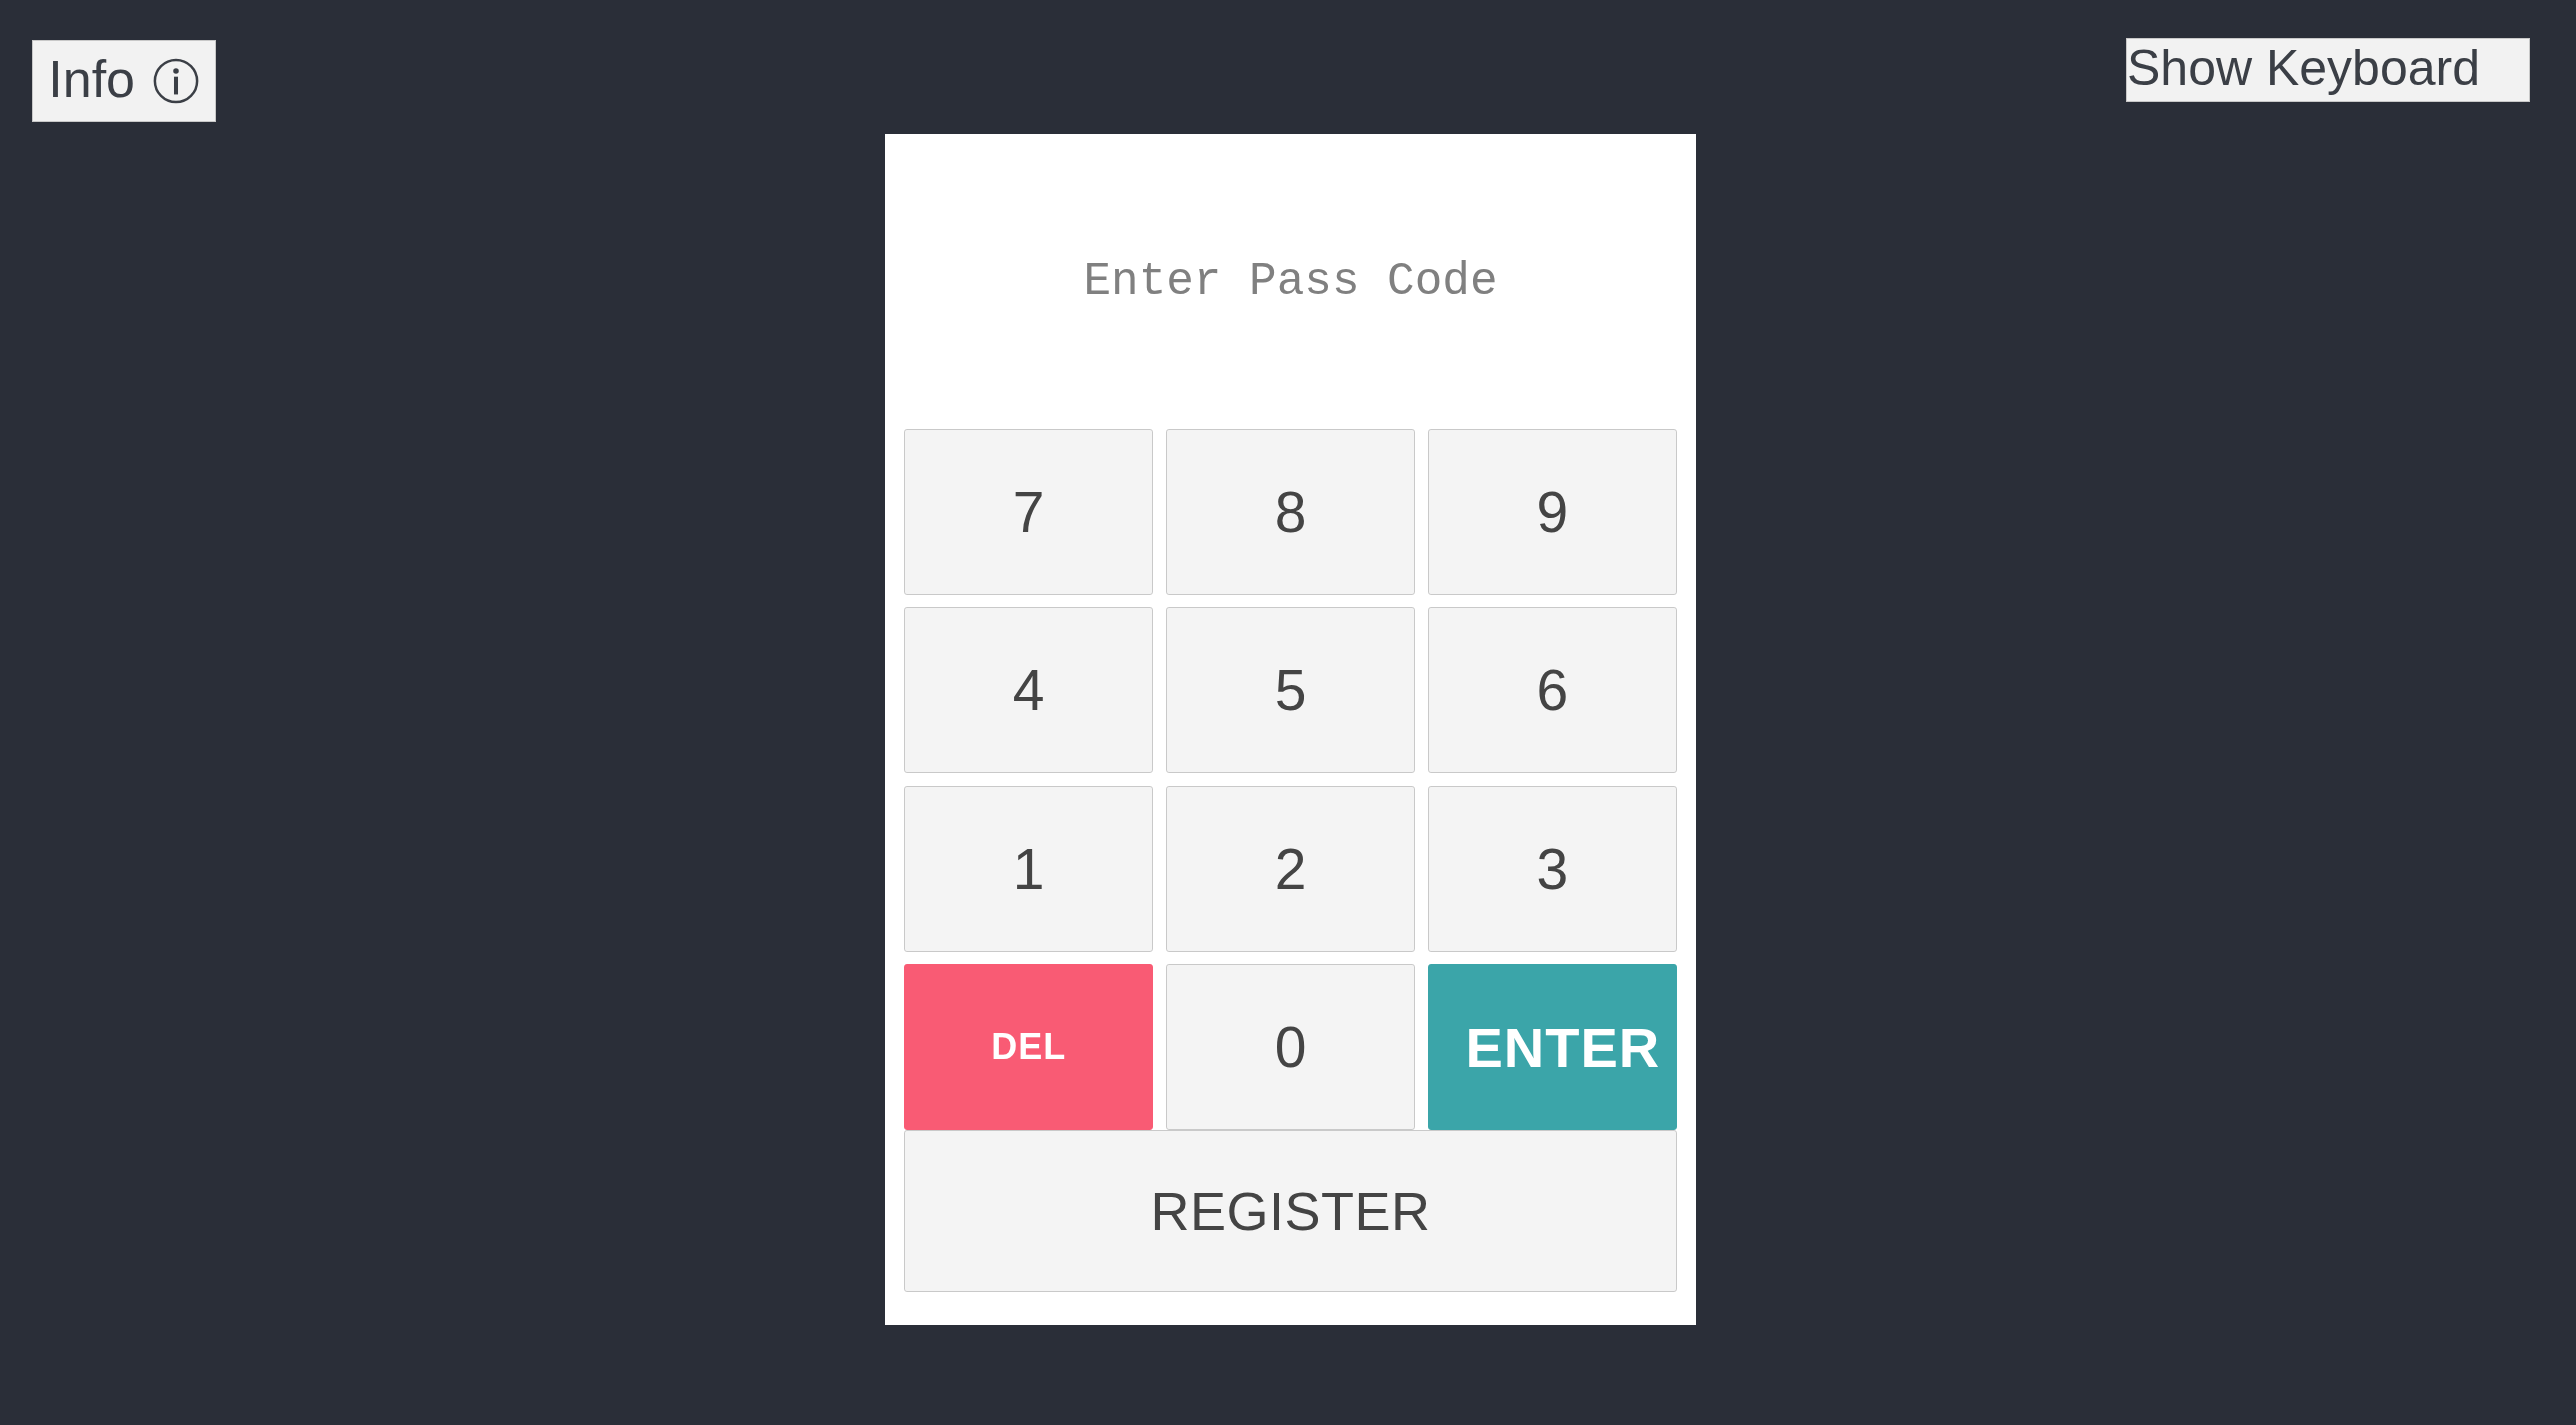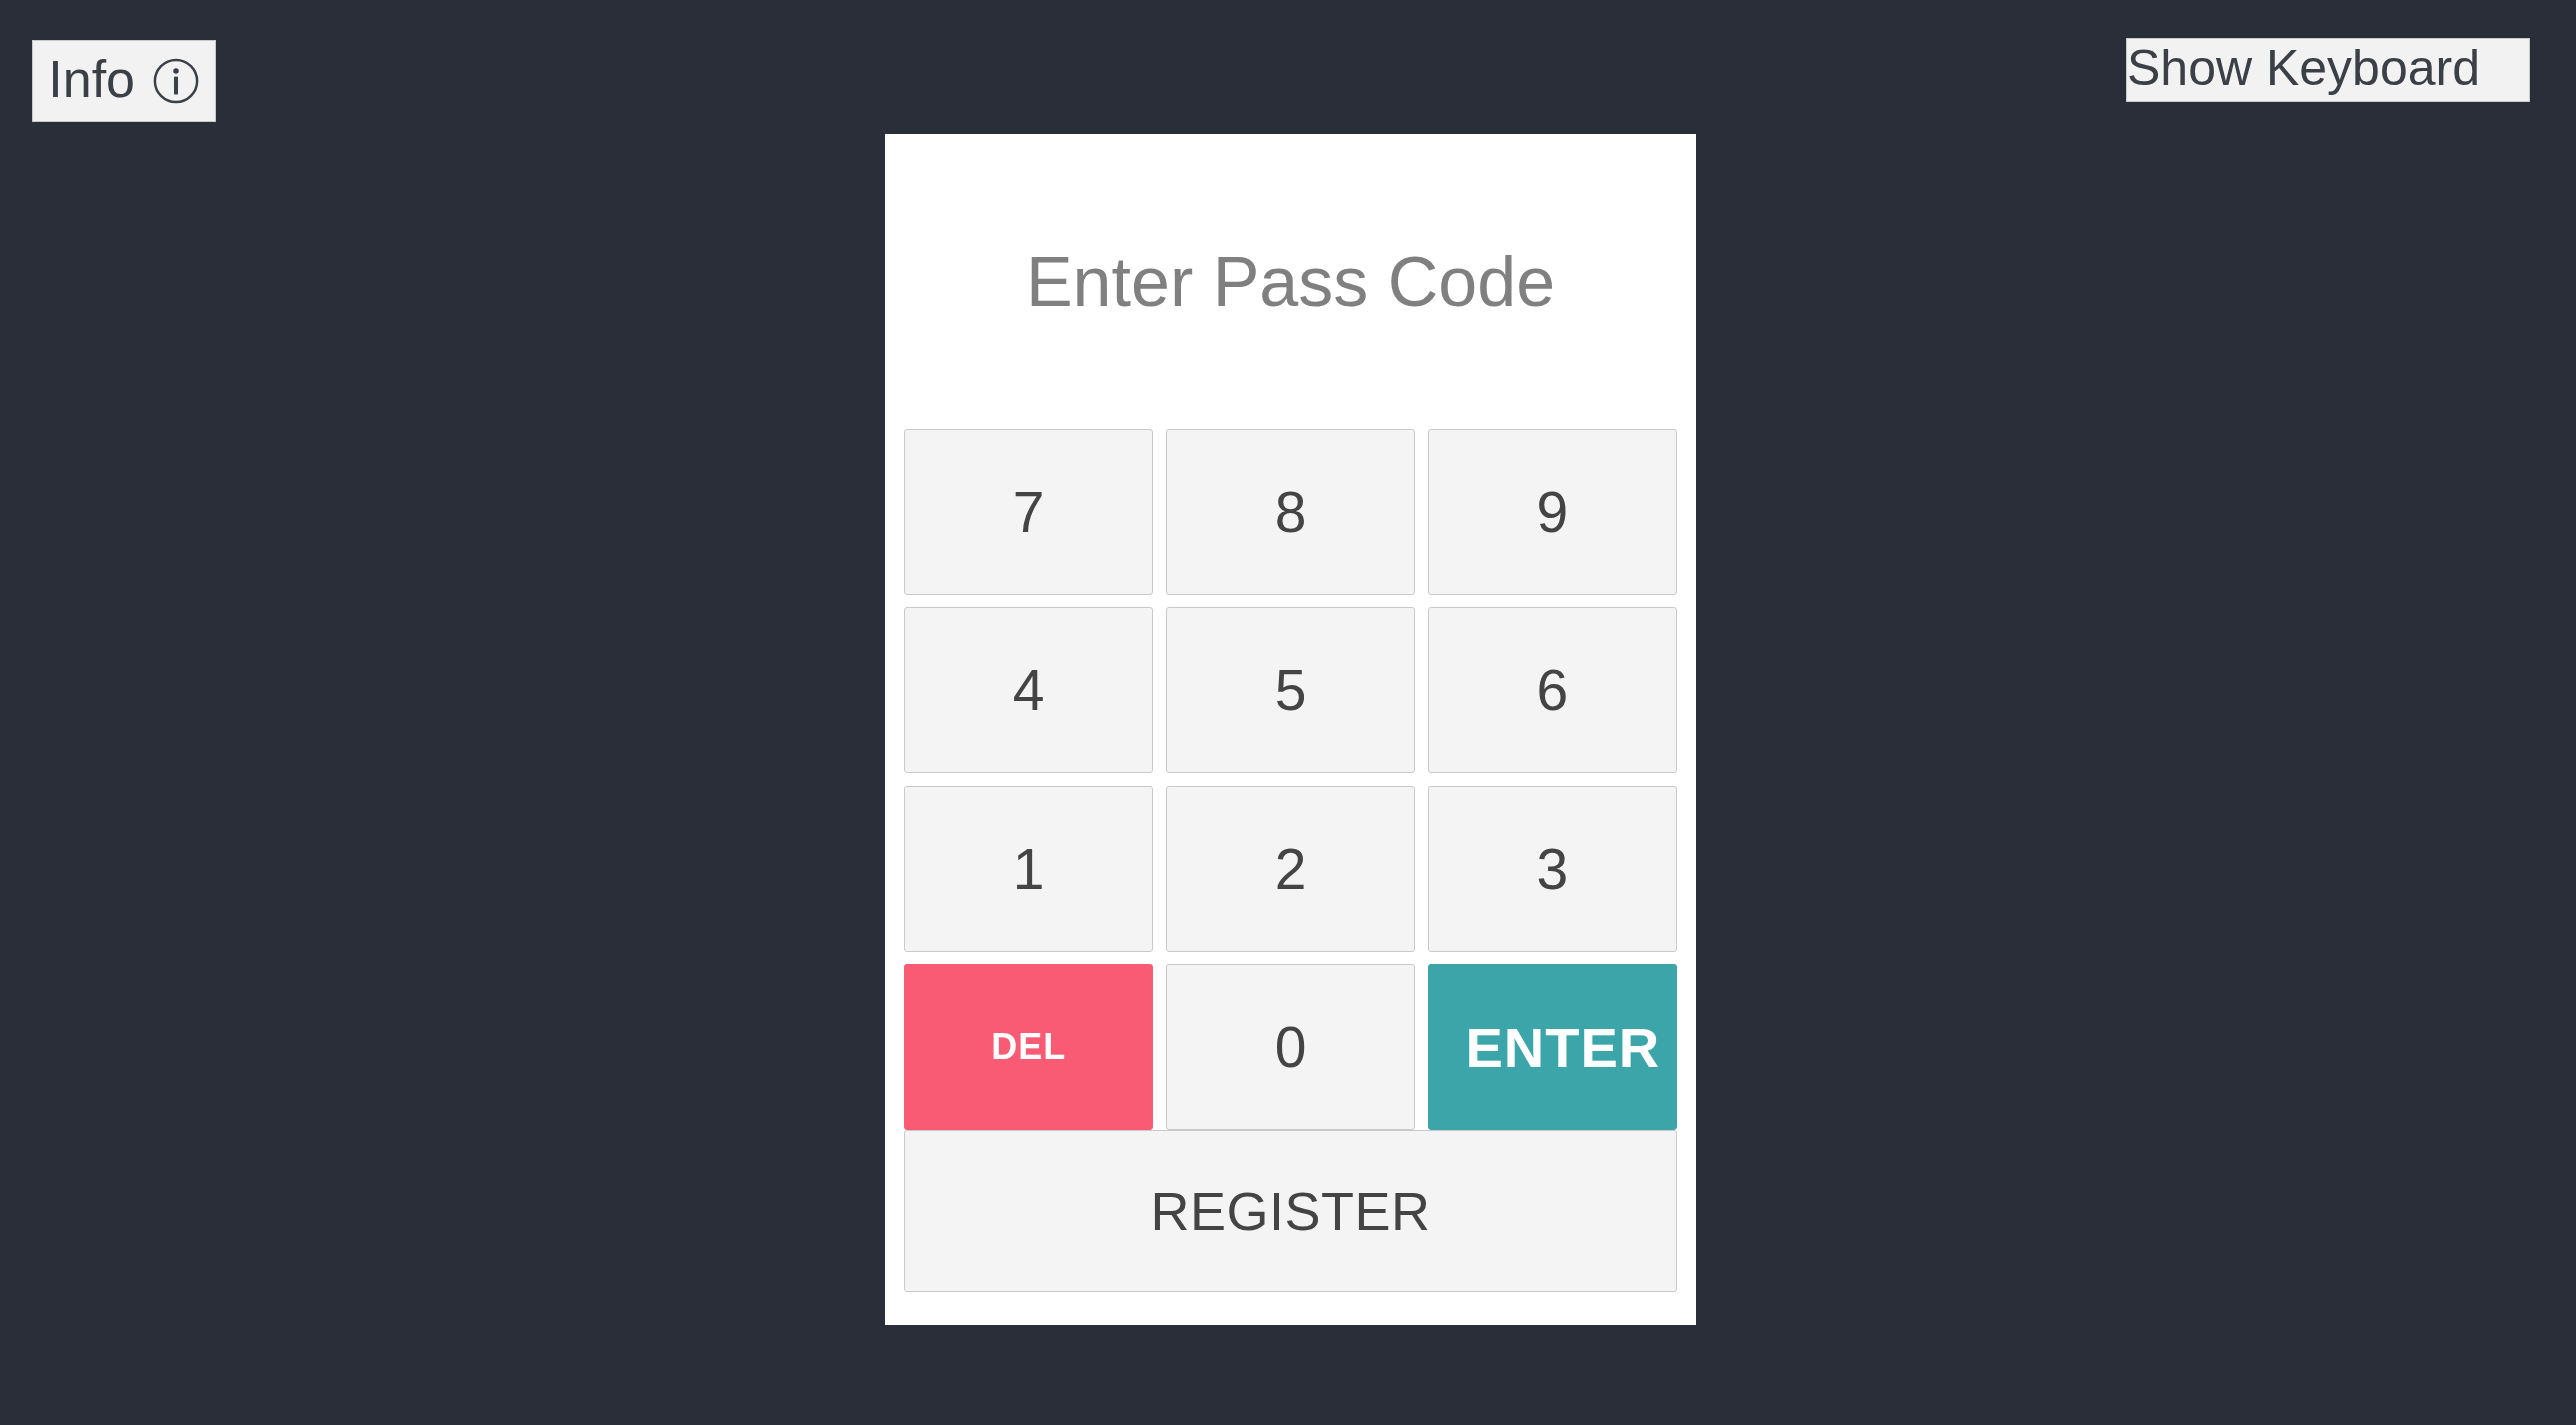--- a/index.html
+++ b/index.html
@@ -79,24 +79,25 @@
     box-sizing: border-box;
     padding: 0 19px 16.3px 19px;
   }
 
   #passcode-title {
     height: 295px;
     display: flex;
     align-items: center;
     justify-content: center;
     color: #808080;
-    font-size: 70px;
+    font-size: 46px;
     font-weight: 400;
     letter-spacing: 0px;
     white-space: nowrap;
+    font-family: Liberation Mono, monospace;
   }
 
   #keypad {
     display: grid;
     grid-template-columns: repeat(3, 1fr);
     gap: 12.4px 12.4px;
   }
 
   .key {
     height: 166px;

